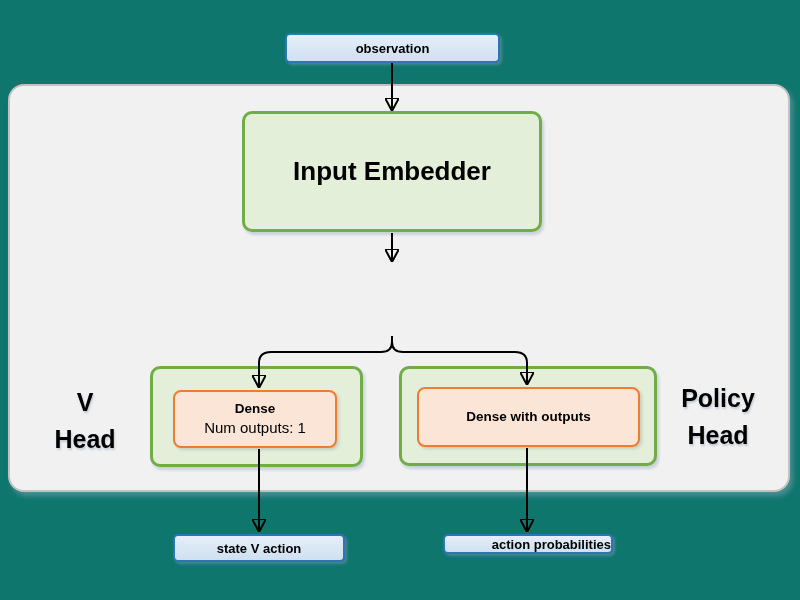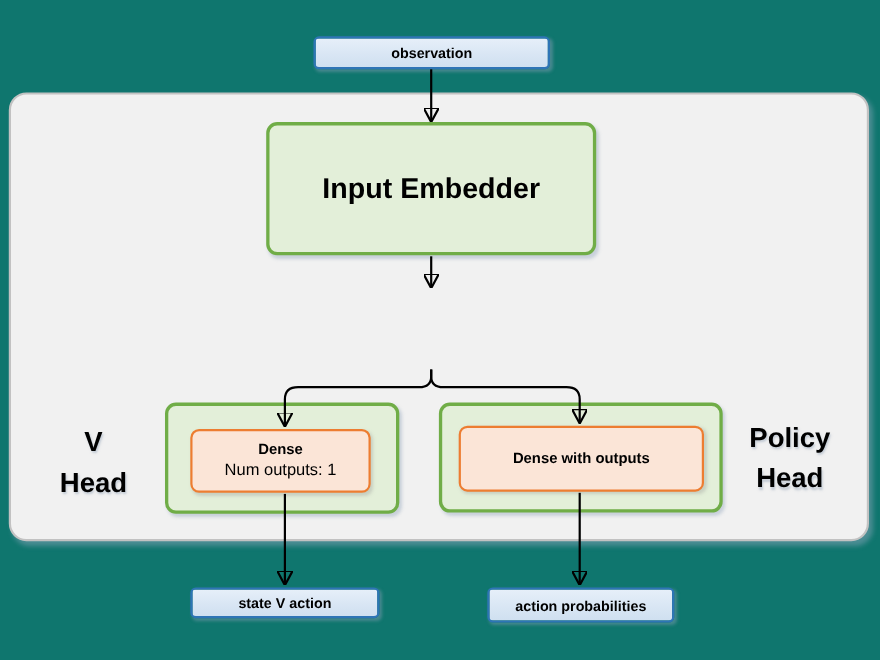--- a/index.html
+++ b/index.html
@@ -59,21 +59,21 @@
   .obs{left:285px;top:33px;width:215px;height:30px;}
   .input-embedder{left:242px;top:111px;width:300px;height:121px;}
   .middleware{left:241px;top:263px;width:302px;height:72px;}
   .v-green{left:150px;top:366px;width:213px;height:101px;}
   .v-orange{left:173px;top:390px;width:164px;height:58px;}
   .p-green{left:399px;top:366px;width:258px;height:100px;}
   .p-orange{left:417px;top:387px;width:223px;height:60px;}
   .v-label{left:35px;top:384px;width:100px;}
   .p-label{left:666px;top:380px;width:104px;}
   .state-v{left:173px;top:534px;width:172px;height:28px;}
-  .action-p{left:443px;top:534px;width:170px;height:32px;}
+  .action-p{left:443px;top:534px;width:170px;height:20px;justify-content:flex-end;}
 
   svg.connectors{position:absolute;left:0;top:0;z-index:4;pointer-events:none;}
   svg.connectors path{fill:none;stroke:var(--arrow);stroke-width:2px;}
 </style>
 </head>
 <body>
 
 <div class="stage">
 
   <div class="container-box"></div>

